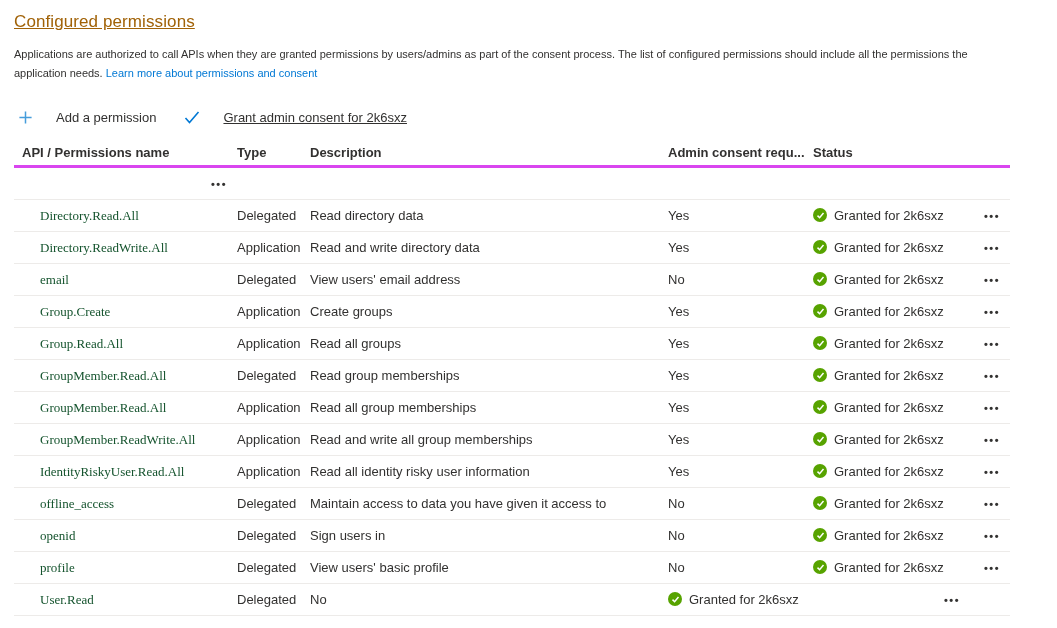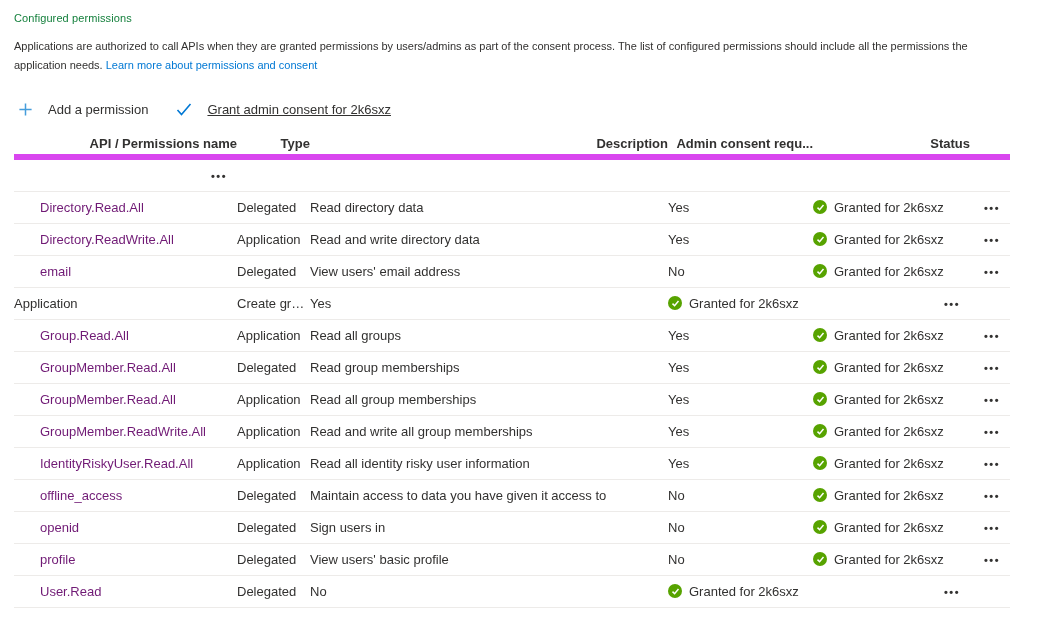--- a/index.html
+++ b/index.html
@@ -1,41 +1,41 @@
 <!DOCTYPE html>
 <html><head>
 <meta charset="utf-8">
 <style>
   * { margin:0; padding:0; box-sizing:border-box; }
   html,body { width:1057px; height:628px; background:#ffffff; overflow:hidden;
     font-family:"Liberation Sans", sans-serif; color:#323130; }
   .page { padding:12px 0 0 14px; width:1057px; }
 
-  .page-title { font-size:11px; font-weight:400; color:#15803d; letter-spacing:.1px; }
+  .page-title { font-size:17px; font-weight:400; color:#a16207; letter-spacing:.1px;text-decoration:underline; }
 
   .desc { margin-top:13px; font-size:11px; line-height:19px; color:#323130; max-width:1006px; }
   .desc a { color:#0078d4; text-decoration:none; cursor:pointer; }
 
   .toolbar { margin-top:21px; display:flex; align-items:center; height:26px; }
-  .tb-btn { display:flex; align-items:center; gap:15px; background:none; border:none;
+  .tb-btn { display:flex; align-items:center; gap:23px; background:none; border:none;
     font-family:inherit; font-size:13px; color:#323130; cursor:pointer; padding:4px 6px 4px 4px; }
   .tb-btn + .tb-btn { margin-left:18px;text-decoration:underline; }
   .tb-btn svg { display:block; }
 
   .table { margin-top:10px; width:996px; }
   .thead, .trow, .grow { display:grid;
     grid-template-columns:223px 73px 358px 145px 157px 40px; align-items:center; }
-  .thead { height:28px; border-bottom:6px solid #d946ef; font-weight:700; font-size:12.5px;text-align:right; }
+  .thead { height:28px; border-bottom:3px solid #d946ef; font-weight:700; font-size:12.5px; }
   .thead .cell { font-weight:700; }
   .grow  { height:32px; border-bottom:1px solid #edebe9; }
   .trow  { height:32px; border-bottom:1px solid #edebe9; }
   .cell { font-size:13px; color:#323130; white-space:nowrap; overflow:hidden; text-overflow:ellipsis; }
   .head-name { padding-left:8px; }
   .name-cell { padding-left:26px; }
-  .plink { color:#701a75; text-decoration:none; cursor:pointer; }
+  .plink { color:#14532d; text-decoration:none; cursor:pointer;font-family:Liberation Serif, serif; }
   .group-cell { display:flex; align-items:center; gap:3px; padding-left:6px; cursor:pointer; }
   .group-cell a { color:#0078d4; text-decoration:none; }
   .chev { display:flex; align-items:center; }
 
   .status-cell { display:flex; gap:7px; }
   .granted-icon { width:14px; height:14px; border-radius:50%; background:#57a300;
     display:flex; align-items:center; justify-content:center; flex:0 0 14px; }
 
   .menu-cell { text-align:right; padding-right:8px; overflow:visible; }
   .menu-btn { background:none; border:none; cursor:pointer; font-family:inherit;
@@ -127,20 +127,21 @@
             <span class="granted-icon">
               <svg width="9" height="9" viewBox="0 0 12 12">
                 <path d="M2 6.2l2.8 2.8L10 2.8" stroke="#ffffff" stroke-width="2" fill="none"></path>
               </svg>
             </span>
             <span>Granted for 2k6sxz</span>
           </div>
           <div class="cell menu-cell"><button class="menu-btn">•••</button></div>
         </div>
         <div class="trow">
+          <div class="cell name-cell"><a class="plink">Group.Create</a></div>
           <div class="cell">Application</div>
           <div class="cell">Create groups</div>
           <div class="cell">Yes</div>
           <div class="cell status-cell">
             <span class="granted-icon">
               <svg width="9" height="9" viewBox="0 0 12 12">
                 <path d="M2 6.2l2.8 2.8L10 2.8" stroke="#ffffff" stroke-width="2" fill="none"></path>
               </svg>
             </span>
             <span>Granted for 2k6sxz</span>

